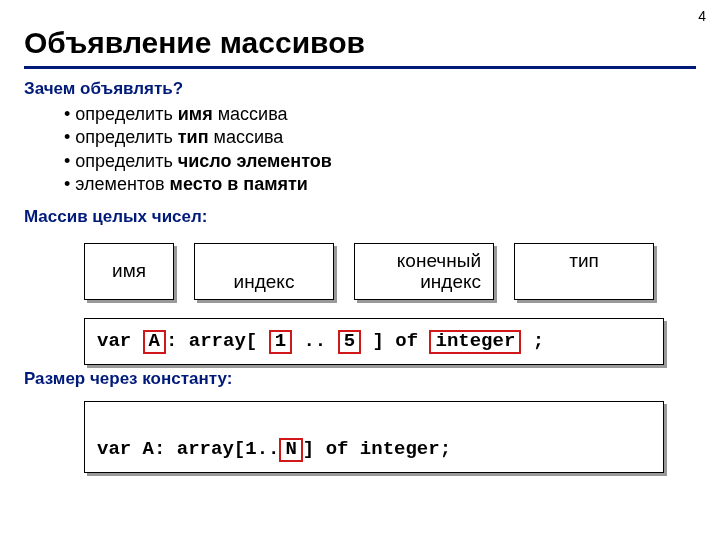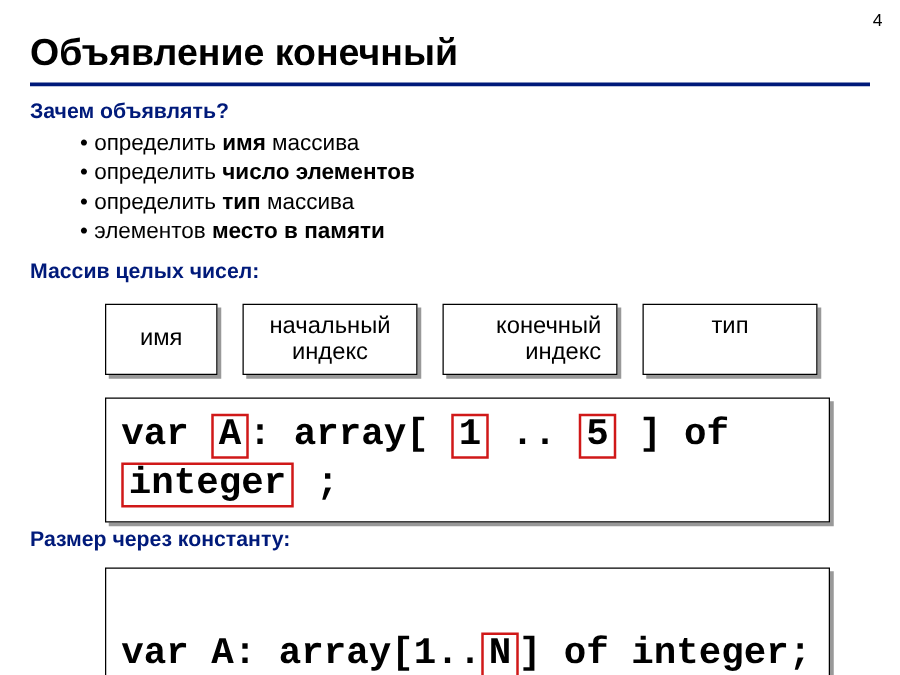--- a/index.html
+++ b/index.html
@@ -60,54 +60,54 @@
   }
   .label-box.small { width: 90px; }
   .label-box.med { width: 140px; }
   .label-box.med2 { width: 140px; text-align: right; }
   .label-box.wide { width: 140px; }
   .code-box {
     background: #fff;
     border: 1.5px solid #000;
     box-shadow: 3px 3px 0 #999;
     font-family: "Courier New", monospace;
-    font-size: 30px;
+    font-size: 19px;
     font-weight: bold;
     padding: 10px 12px;
     margin: 18px 0 0 60px;
     width: 580px;
     line-height: 1.3;
   }
   .hl {
     border: 2px solid #d01818;
     padding: 0 4px;
     display: inline-block;
     line-height: 1.05;
   }
 </style>
 </head>
 <body>
 
 <div class="page-number">4</div>
 
-<h1>Объявление конечный</h1>
+<h1>Объявление массивов</h1>
 
 <div class="section-head">Зачем объявлять?</div>
 <div class="bullets">
   <div><span>определить </span><span class="bold">имя</span><span> массива</span></div>
+  <div><span>определить </span><span class="bold">тип</span><span> массива</span></div>
   <div><span>определить </span><span class="bold">число элементов</span><span></span></div>
-  <div><span>определить </span><span class="bold">тип</span><span> массива</span></div>
   <div><span>элементов </span><span class="bold">место в памяти</span><span></span></div>
 </div>
 
 <div class="section-head">Массив целых чисел:</div>
 
 <div class="label-row">
   <div class="label-box small" style="padding-top:16px;padding-bottom:16px;"><span>имя</span></div>
-  <div class="label-box med"><span>начальный</span><br><span>индекс</span></div>
+  <div class="label-box med"><br><span>индекс</span></div>
   <div class="label-box med2"><span>конечный</span><br><span>индекс</span></div>
   <div class="label-box wide"><span>тип</span><br></div>
 </div>
 
 <div class="code-box">
   <span>var </span><span class="hl">A</span><span>: array[ </span><span class="hl">1</span><span> .. </span><span class="hl">5</span><span> ] of </span><span class="hl">integer</span><span> ;</span>
 </div>
 
 <div class="section-head" style="margin-top:4px;">Размер через константу:</div>
 

